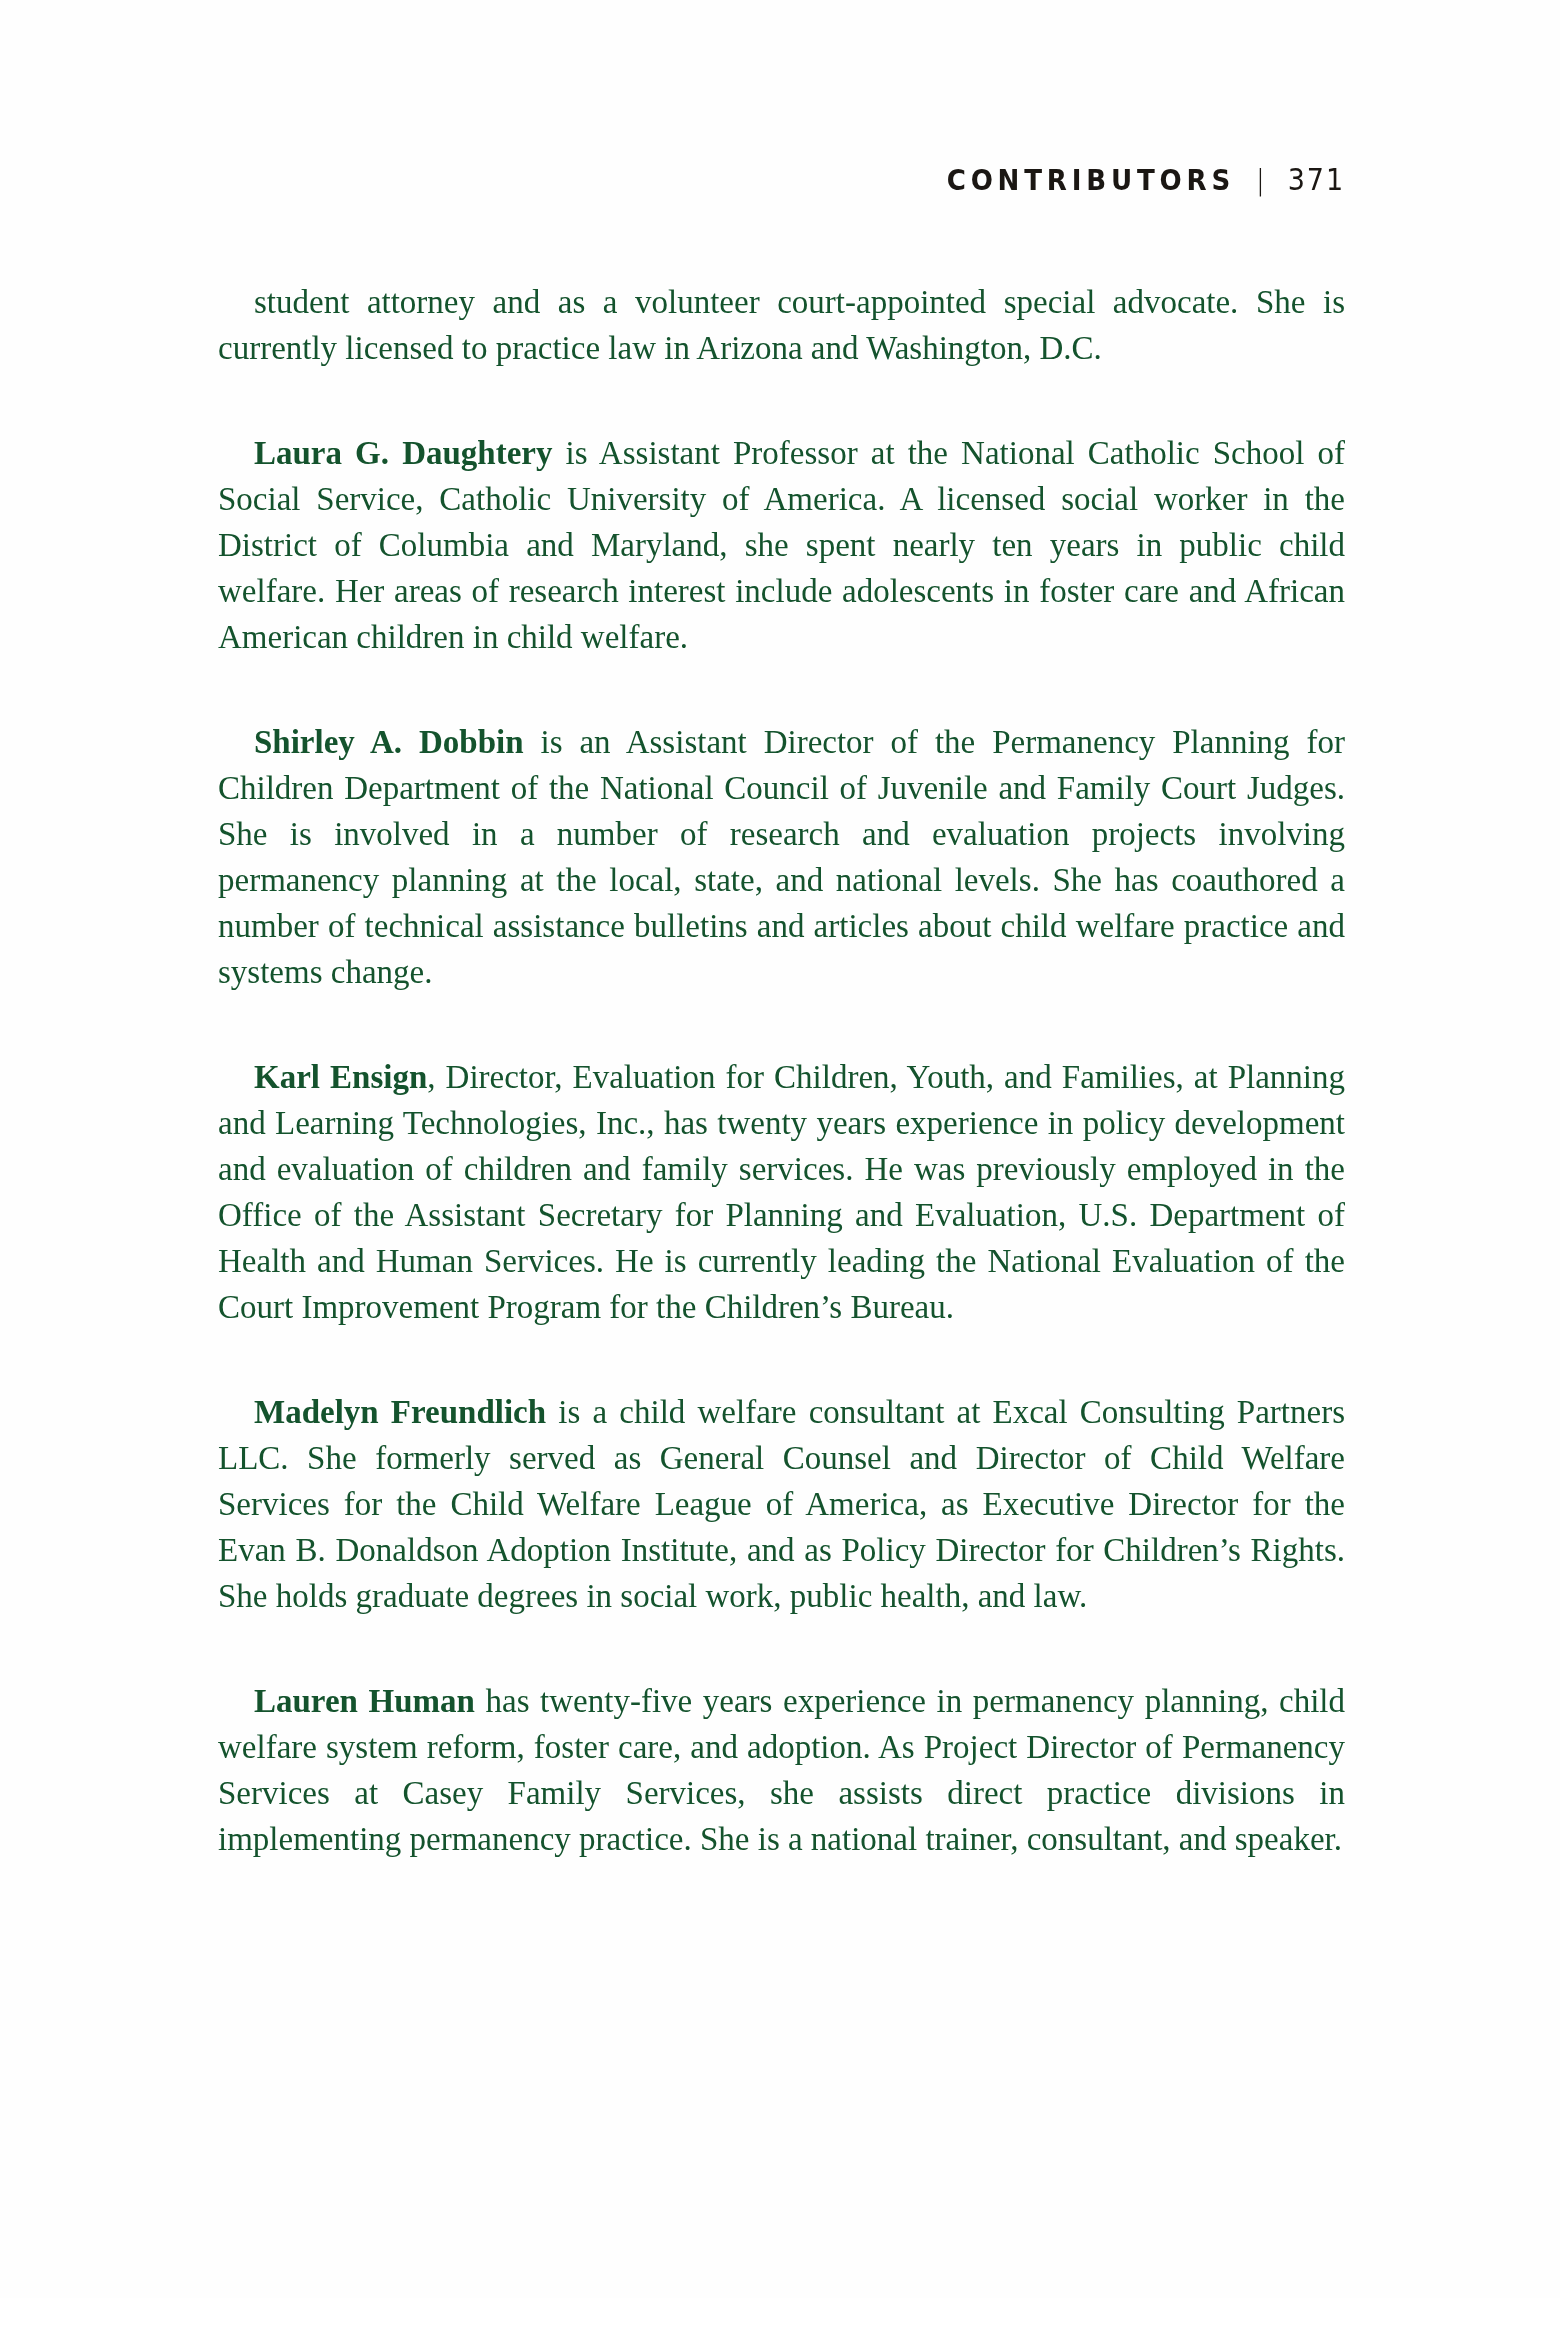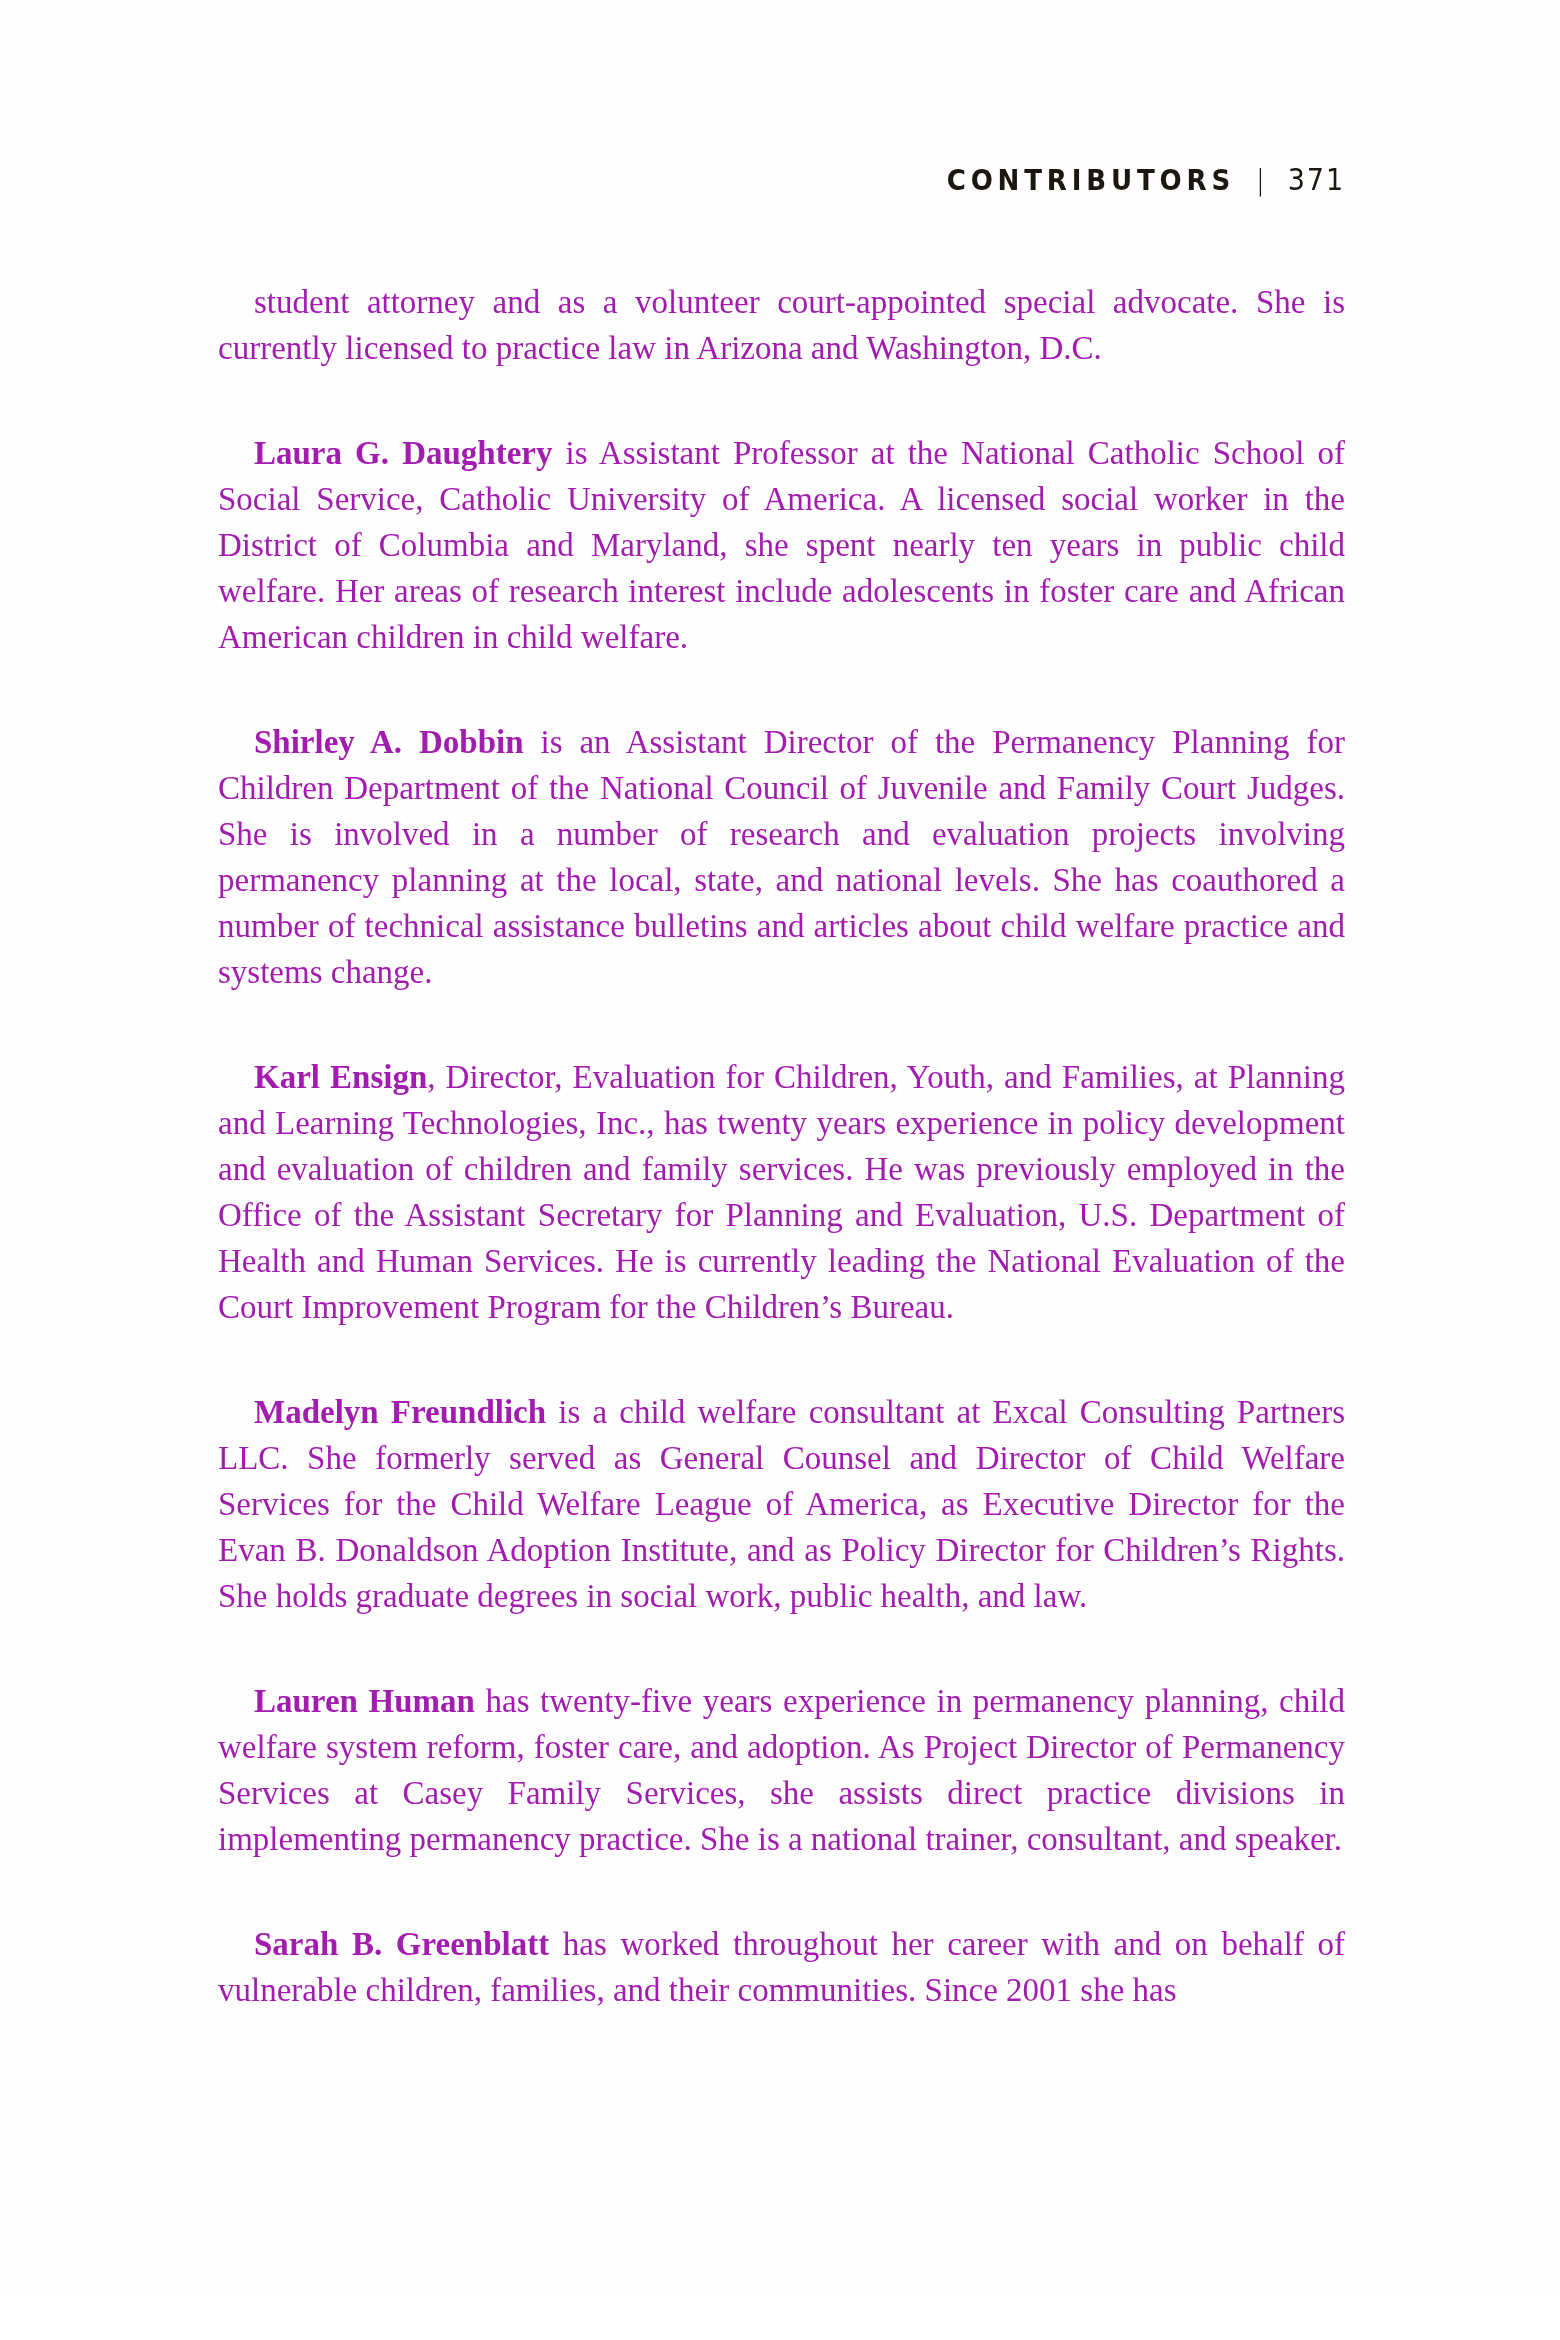--- a/index.html
+++ b/index.html
@@ -52,21 +52,21 @@
   }
   .body-text {
     margin-top: 82px;
   }
   .body-text p {
     font-family: "Liberation Serif", serif;
     font-size: 33px;
     line-height: 46px;
     text-align: justify;
     margin: 0 0 59px 0;
-    color: #a21caf;
+    color: #14532d;
     font-variant-numeric: oldstyle-nums;
   }
   .body-text p:last-child {
     margin-bottom: 0;
   }
   .body-text strong {
     font-weight: 700;
     margin-left: 36px;
   }
 </style>
@@ -89,18 +89,17 @@
       <p><strong>Laura G. Daughtery</strong><span> is Assistant Professor at the National Catholic School of Social Service, Catholic University of America. A licensed social worker in the District of Columbia and Maryland, she spent nearly ten years in public child welfare. Her areas of research interest include adolescents in foster care and African American children in child welfare.</span></p>
 
       <p><strong>Shirley A. Dobbin</strong><span> is an Assistant Director of the Permanency Planning for Children Department of the National Council of Juvenile and Family Court Judges. She is involved in a number of research and evaluation projects involving permanency planning at the local, state, and national levels. She has coauthored a number of technical assistance bulletins and articles about child welfare practice and systems change.</span></p>
 
       <p><strong>Karl Ensign</strong><span>, Director, Evaluation for Children, Youth, and Families, at Planning and Learning Technologies, Inc., has twenty years experience in policy development and evaluation of children and family services. He was previously employed in the Office of the Assistant Secretary for Planning and Evaluation, U.S. Department of Health and Human Services. He is currently leading the National Evaluation of the Court Improvement Program for the Children’s Bureau.</span></p>
 
       <p><strong>Madelyn Freundlich</strong><span> is a child welfare consultant at Excal Consulting Partners LLC. She formerly served as General Counsel and Director of Child Welfare Services for the Child Welfare League of America, as Executive Director for the Evan B. Donaldson Adoption Institute, and as Policy Director for Children’s Rights. She holds graduate degrees in social work, public health, and law.</span></p>
 
       <p><strong>Lauren Human</strong><span> has twenty-five years experience in permanency planning, child welfare system reform, foster care, and adoption. As Project Director of Permanency Services at Casey Family Services, she assists direct practice divisions in implementing permanency practice. She is a national trainer, consultant, and speaker.</span></p>
 
-      <p><strong>Sarah B. Greenblatt</strong><span> has worked throughout her career with and on behalf of vulnerable children, families, and their communities. Since 2001 she has</span></p>
 
     </div>
   </div>
 </div>
 
 
 </body></html>

